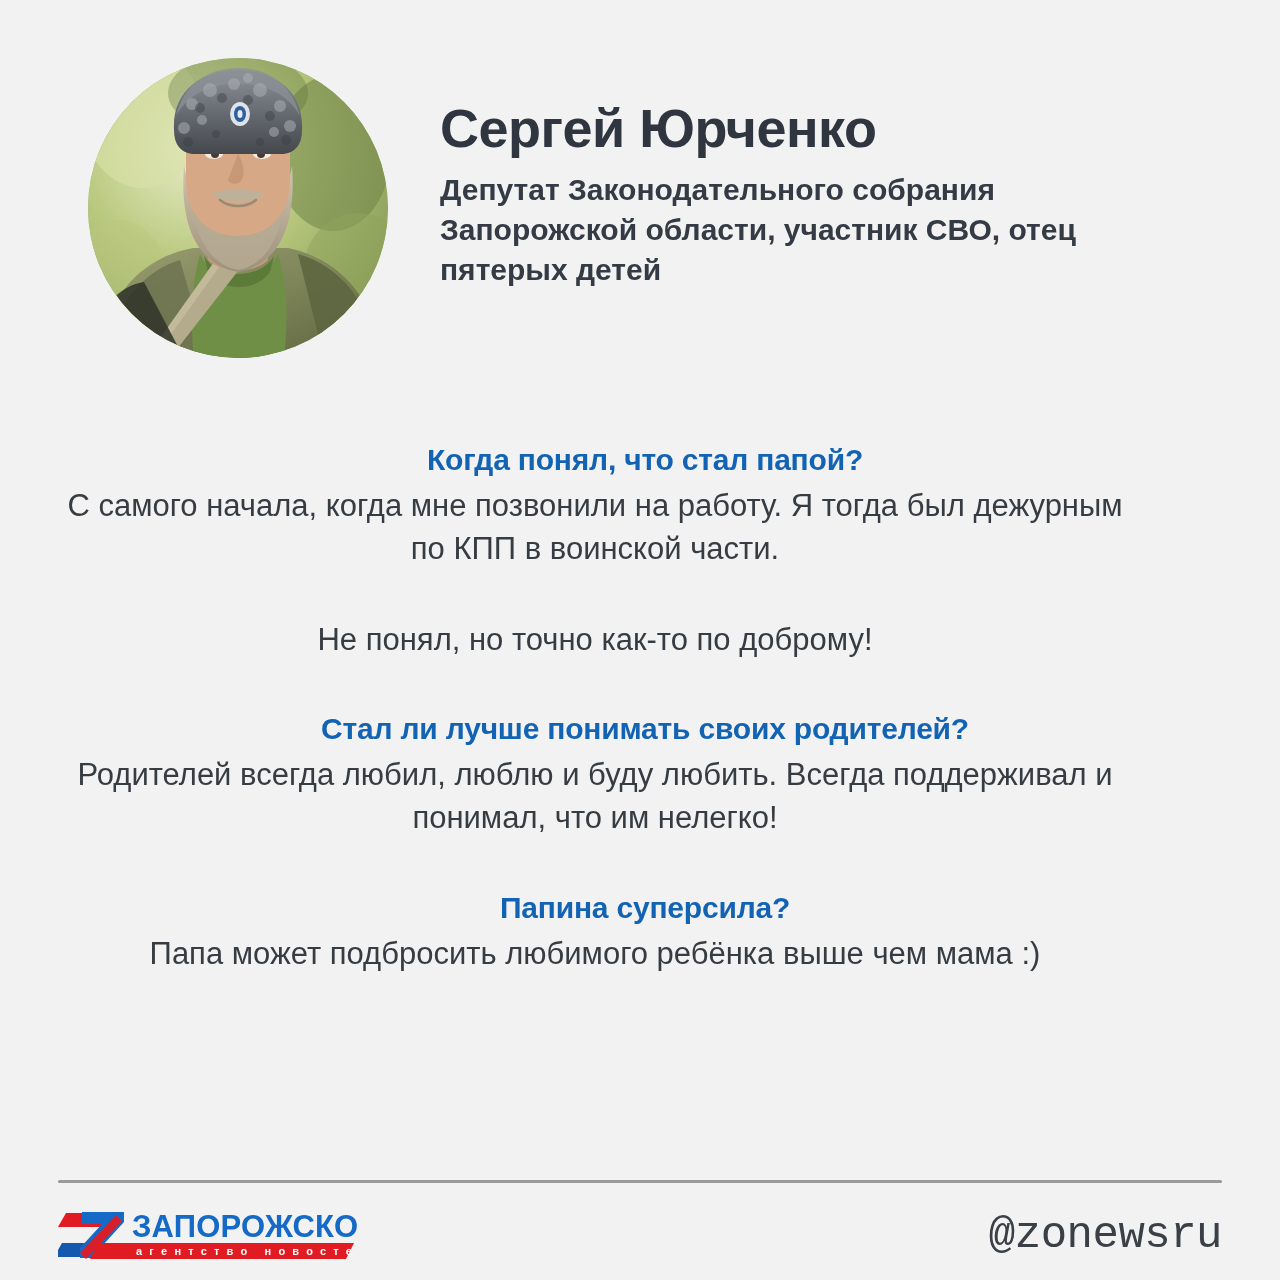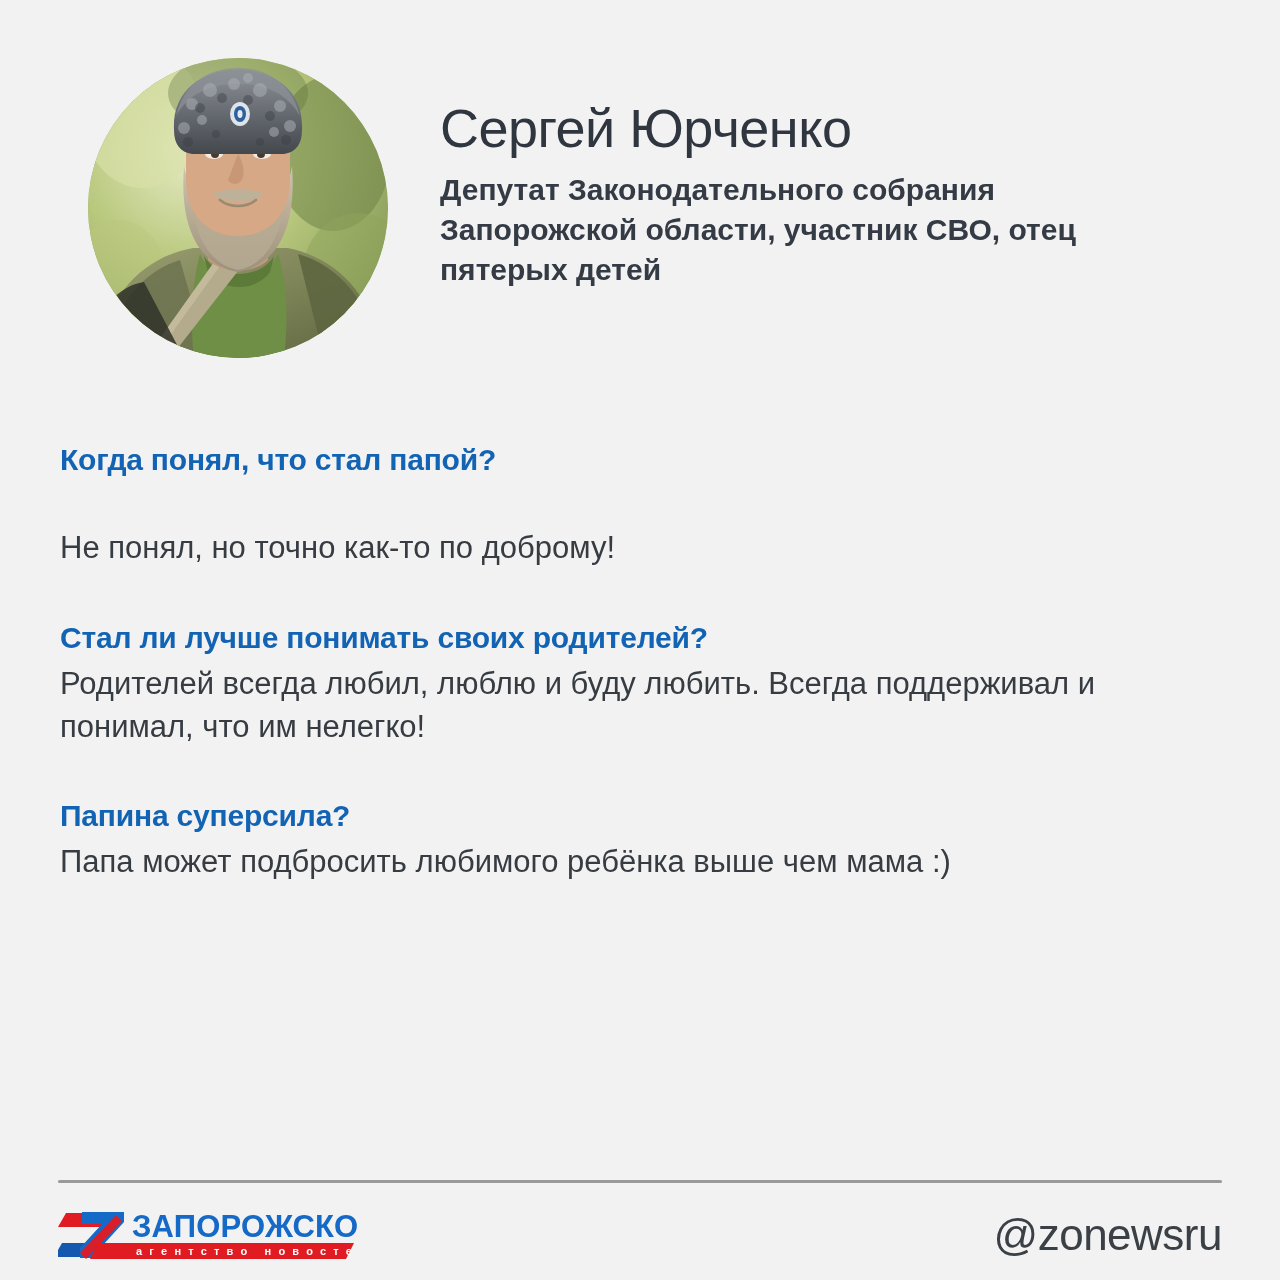--- a/index.html
+++ b/index.html
@@ -42,21 +42,21 @@
     flex: 0 0 auto;
   }
   .avatar svg { display: block; width: 300px; height: 300px; }
 
   .headtext {
     margin-left: 52px;
     padding-top: 42px;
   }
   .person-name {
     font-size: 54px;
-    font-weight: 400;
+    font-weight: 700;
     line-height: 1.04;
     letter-spacing: -0.5px;
     color: #2f3640;
     margin: 0 0 14px 0;
     white-space: nowrap;
   }
   .person-role {
     font-size: 30px;
     font-weight: 700;
     line-height: 1.33;
@@ -65,21 +65,21 @@
     max-width: 720px;
   }
 
   
   .qa-list {
     position: absolute;
     left: 60px;
     top: 440px;
     width: 1170px;
   }
-  .qa-block { margin-bottom: 48px; }
+  .qa-block { margin-bottom: 48px; text-align: center; }
   .qa-block:last-child { margin-bottom: 0; }
   .qa-question {
     font-size: 30px;
     font-weight: 700;
     color: #1263b4;
     line-height: 1.3;
     margin: 0 0 6px 0;
     letter-spacing: -0.2px;
   }
   .qa-answer {
@@ -112,21 +112,21 @@
     display: flex;
     align-items: center;
     justify-content: space-between;
   }
   .logo { width: 300px; height: 64px; display: block; }
   .handle {
     font-size: 44px;
     font-weight: 400;
     color: #3a4046;
     letter-spacing: -0.5px;
-    font-family: Liberation Sans, sans-serif;
+    font-family: Liberation Mono, monospace;
     line-height: 1;
   }
 </style>
 </head>
 <body>
 
 <div class="card">
 
   <div class="header">
 
@@ -233,20 +233,21 @@
     <div class="headtext">
       <h1 class="person-name">Сергей Юрченко</h1>
       <p class="person-role">Депутат Законодательного собрания Запорожской области, участник СВО, отец пятерых детей</p>
     </div>
   </div>
 
   <div class="qa-list">
 
     <div class="qa-block">
       <p class="qa-question">Когда понял, что стал папой?</p>
+      <p class="qa-answer">С самого начала, когда мне позвонили на работу. Я тогда был дежурным по КПП в воинской части.</p>
     </div>
 
     <div class="qa-block">
       <p class="qa-answer">Не понял, но точно как-то по доброму!</p>
     </div>
 
     <div class="qa-block">
       <p class="qa-question">Стал ли лучше понимать своих родителей?</p>
       <p class="qa-answer">Родителей всегда любил, люблю и буду любить. Всегда поддерживал и понимал, что им нелегко!</p>
     </div>

